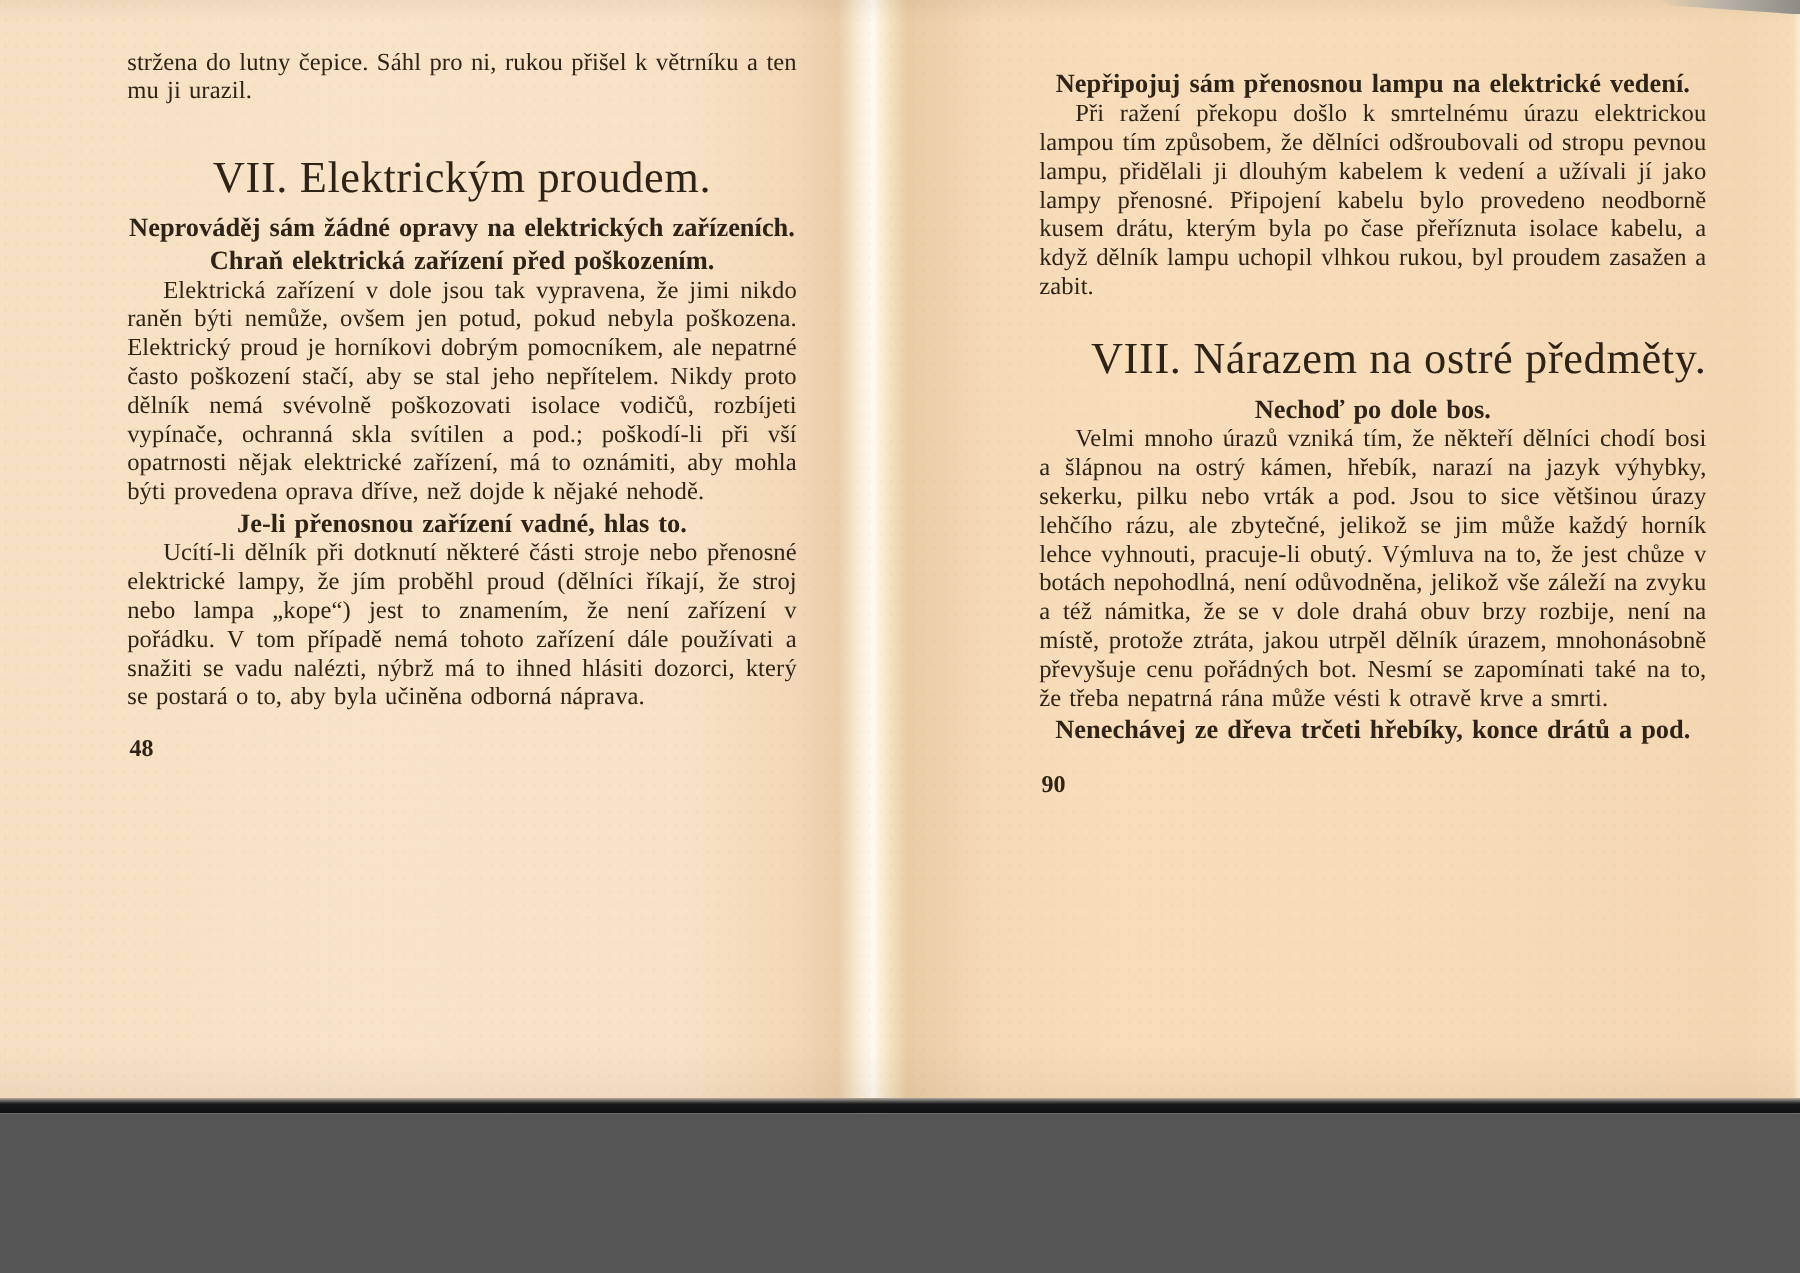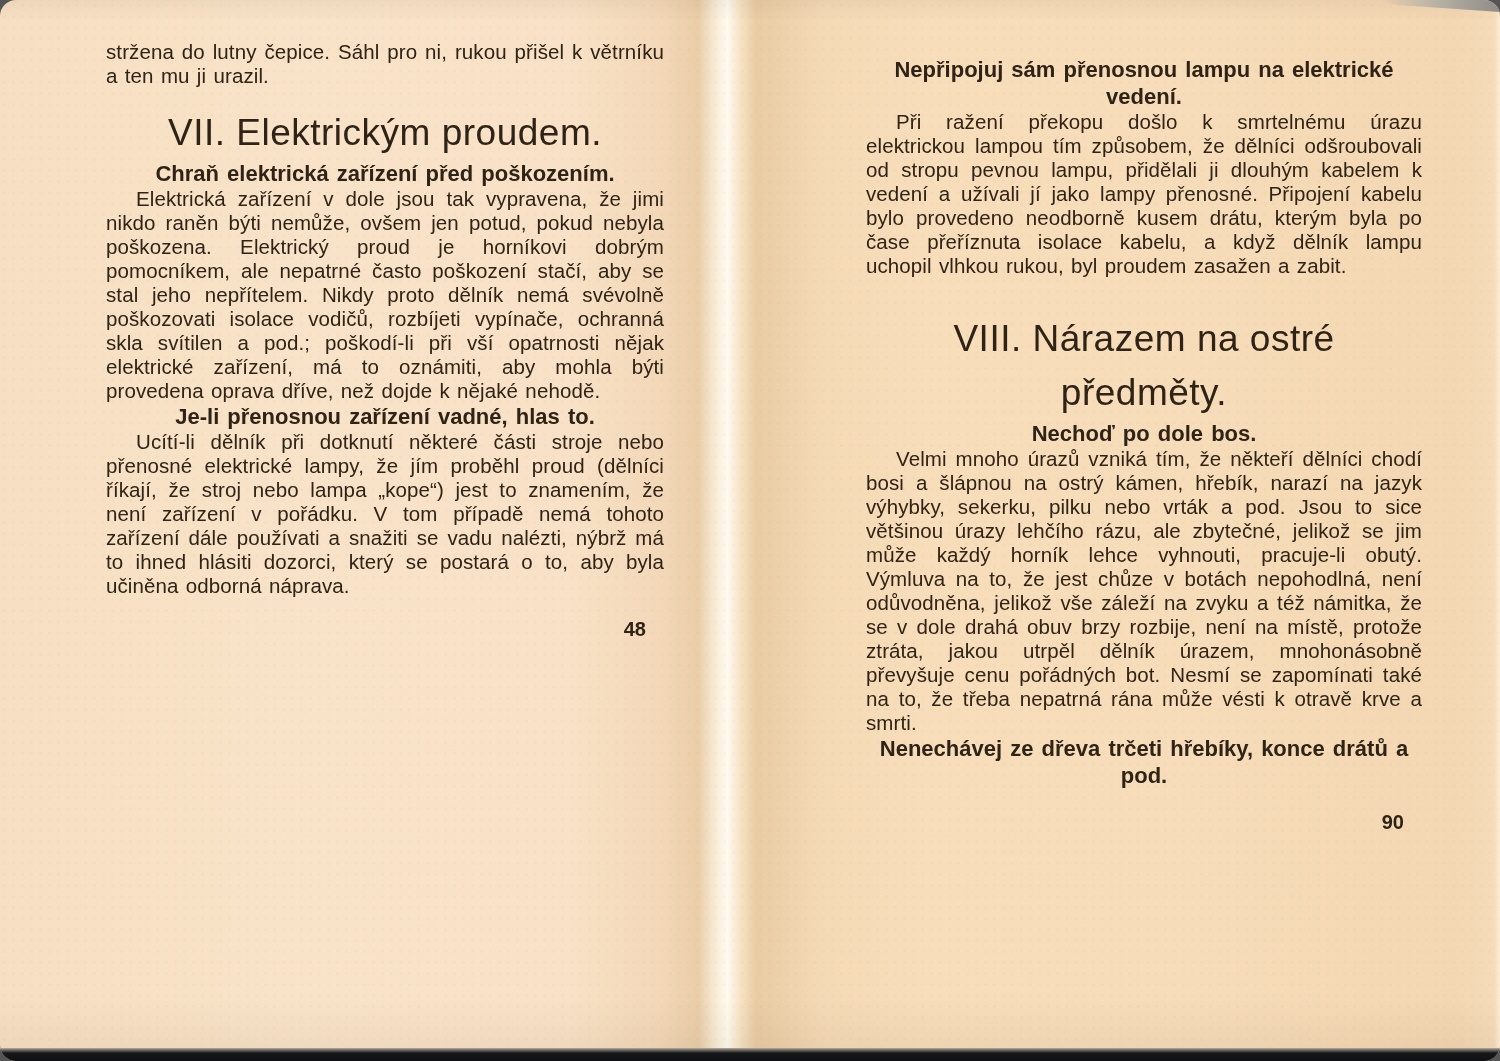--- a/index.html
+++ b/index.html
@@ -3,32 +3,31 @@
 <meta charset="utf-8">
 <title>Book scan</title>
 <style>
   :root{
     --paper:#f8e0c2;
     --ink:#2e2316;
   }
   html,body{margin:0;padding:0;background:#555;}
   .scan{
     position:relative;
-    width:1500px;height:1061px;
+    width:1500px;height:928px;
     overflow:hidden;
-    font-family:Liberation Sans, sans-serif;
+    font-family:Liberation Serif, serif;
     color:var(--ink, #2e2316);
     background:
       linear-gradient(180deg, rgba(60,35,10,.05) 0, rgba(60,35,10,0) 2%, rgba(60,35,10,0) 94%, rgba(60,35,10,.06) 100%),
       linear-gradient(90deg,
         #f6dfc2 0%, #f9e3c8 20%, #f8e1c6 38%, #f3d8b8 44%,
         #eacea9 46.6%, #f8ecd6 47.7%, #fffaf0 48.5%, #f7e4c6 49.3%,
         #e9cca4 50.4%, #eed2ad 52.5%, #f5dab6 55%, #f8ddba 62%,
         #f7dcb9 80%, #f3d7b2 97%, #f6dcba 100%);
-    border-radius: 16px;
   }
   
   .scan::before{
     content:"";position:absolute;inset:0;pointer-events:none;
     background:
       radial-gradient(rgba(196,128,64,.05) 1px, transparent 1.6px),
       radial-gradient(rgba(255,255,255,.06) 1px, transparent 1.6px);
     background-size:9px 11px, 13px 7px;
     background-position:0 0, 4px 3px;
   }
@@ -49,37 +48,37 @@
   p.body.continuation{text-indent:0;}
 
   h1.chapter{
     margin:0;
     font-weight:400;
     font-size:37px;
     line-height:54px;
     text-align:center;
     letter-spacing:.5px;
   }
-  .col-left h1.chapter{margin-top:18px;}
-  .col-right h1.chapter{margin-top:34px;}
+  .col-left h1.chapter{margin-top:34px;}
+  .col-right h1.chapter{margin-top:22px;text-align:right;}
 
   h2.rule{
     margin:0;
     font-weight:700;
     font-size:22px;
     line-height:27px;
     text-align:center;
     word-spacing:2px;
   }
 
   .pgnum{
-    margin:18px;
+    margin:2px;
     font-weight:700;
     font-size:20px;
-    text-align:right;
+    text-align:left;
   }
   .col-left .pgnum{margin-top:20px;}
   .col-right .pgnum{margin-top:22px;}
 
   
   .mt-h2-after-chapter{margin-top:14px;}
   .mt-p{margin-top:10px;}
   .mt-p-lg{margin-top:20px;}
   .mt-h2{margin-top:18px;}
   .mt-h2-sm{margin-top:16px;}
@@ -106,20 +105,21 @@
 </head>
 <body>
 
 <div class="scan">
 
   <div class="col col-left">
     <p class="body continuation">stržena do lutny čepice. Sáhl pro ni, rukou přišel k větrníku a ten mu ji urazil.</p>
 
     <h1 class="chapter">VII. Elektrickým proudem.</h1>
 
+    <h2 class="rule mt-h2-after-chapter">Neprováděj sám žádné opravy na elektrických zařízeních.</h2>
 
     <h2 class="rule mt-h2">Chraň elektrická zařízení před poškozením.</h2>
     <p class="body mt-p-12">Elektrická zařízení v dole jsou tak vypravena, že jimi nikdo raněn býti nemůže, ovšem jen potud, pokud nebyla poškozena. Elektrický proud je horníkovi dobrým pomocníkem, ale nepatrné často poškození stačí, aby se stal jeho nepřítelem. Nikdy proto dělník nemá svévolně poškozovati isolace vodičů, rozbíjeti vypínače, ochranná skla svítilen a pod.; poškodí-li při vší opatrnosti nějak elektrické zařízení, má to oznámiti, aby mohla býti provedena oprava dříve, než dojde k nějaké nehodě.</p>
 
     <h2 class="rule mt-h2-sm">Je-li přenosnou zařízení vadné, hlas to.</h2>
     <p class="body mt-p">Ucítí-li dělník při dotknutí některé části stroje nebo přenosné elektrické lampy, že jím proběhl proud (dělníci říkají, že stroj nebo lampa „kope“) jest to znamením, že není zařízení v pořádku. V tom případě nemá tohoto zařízení dále používati a snažiti se vadu nalézti, nýbrž má to ihned hlásiti dozorci, který se postará o to, aby byla učiněna odborná náprava.</p>
 
     <p class="pgnum">48</p>
   </div>
 

